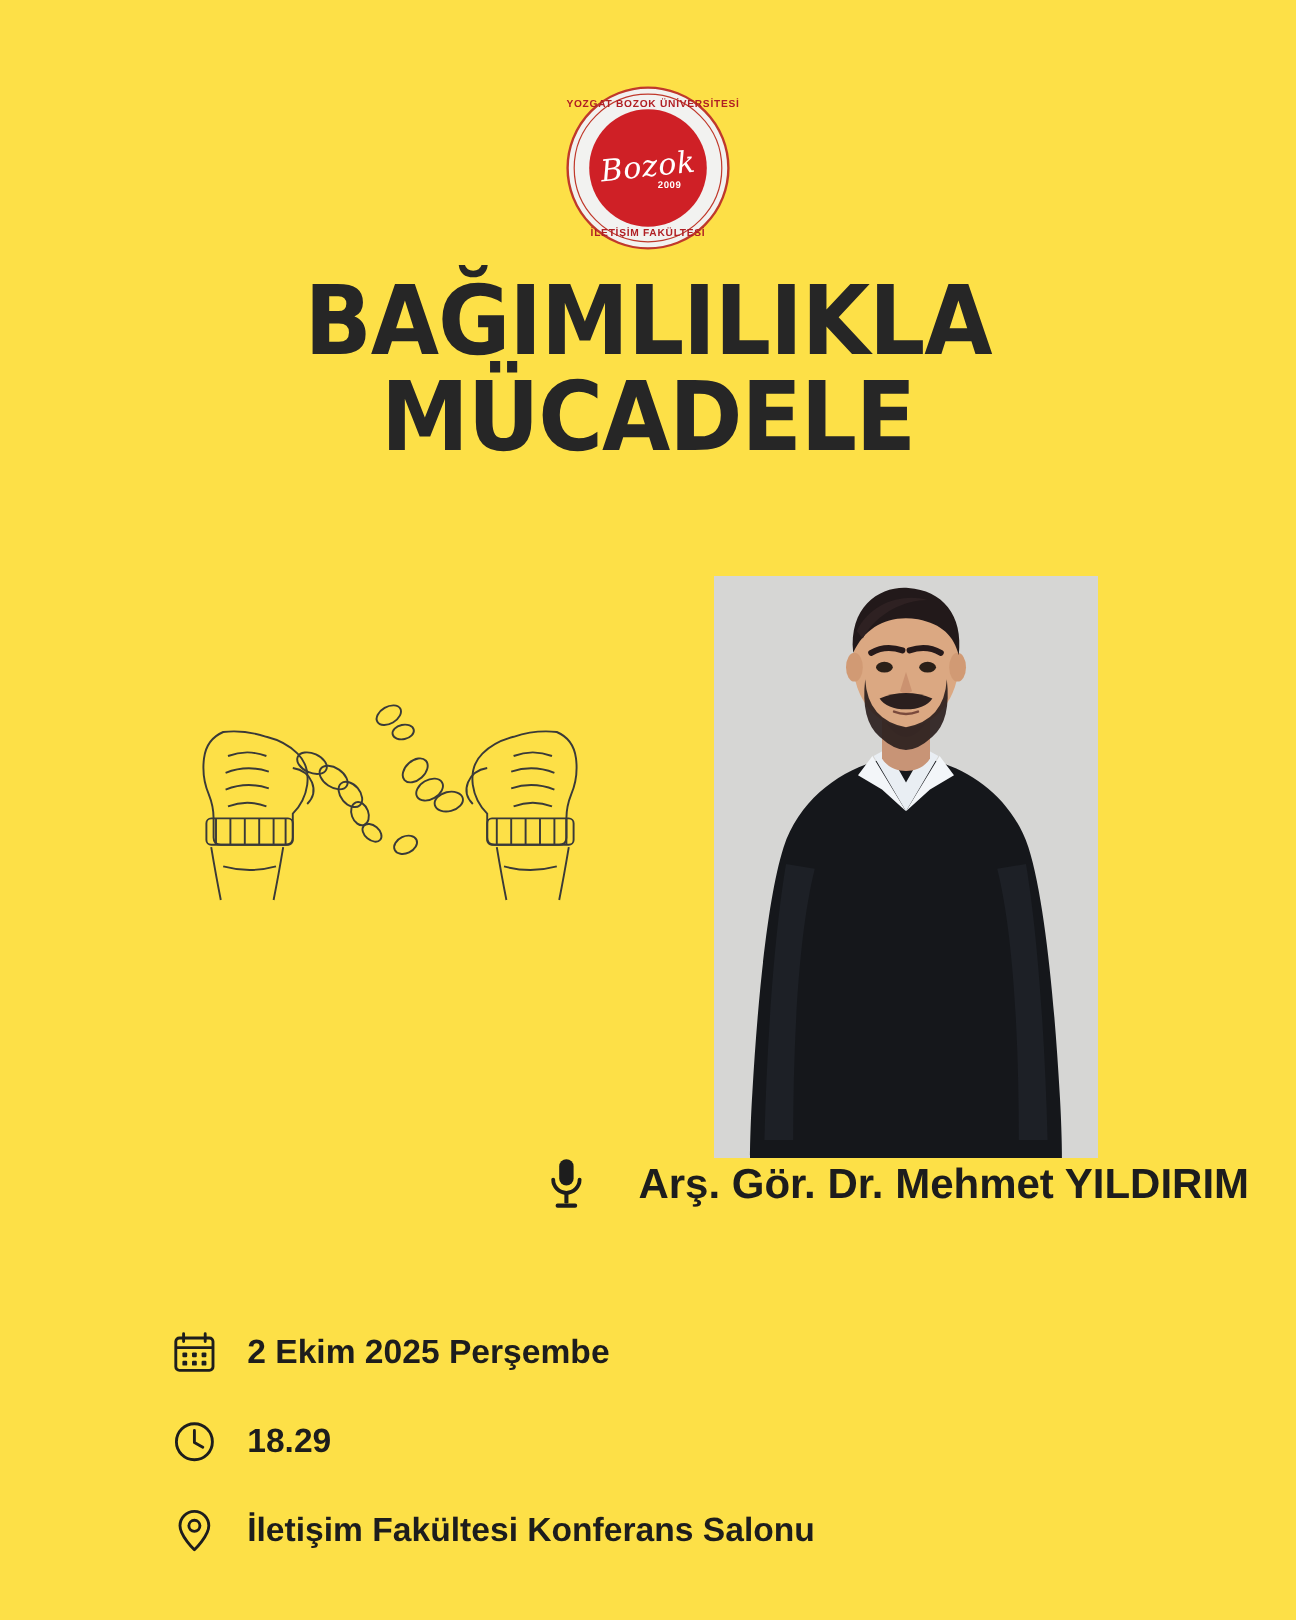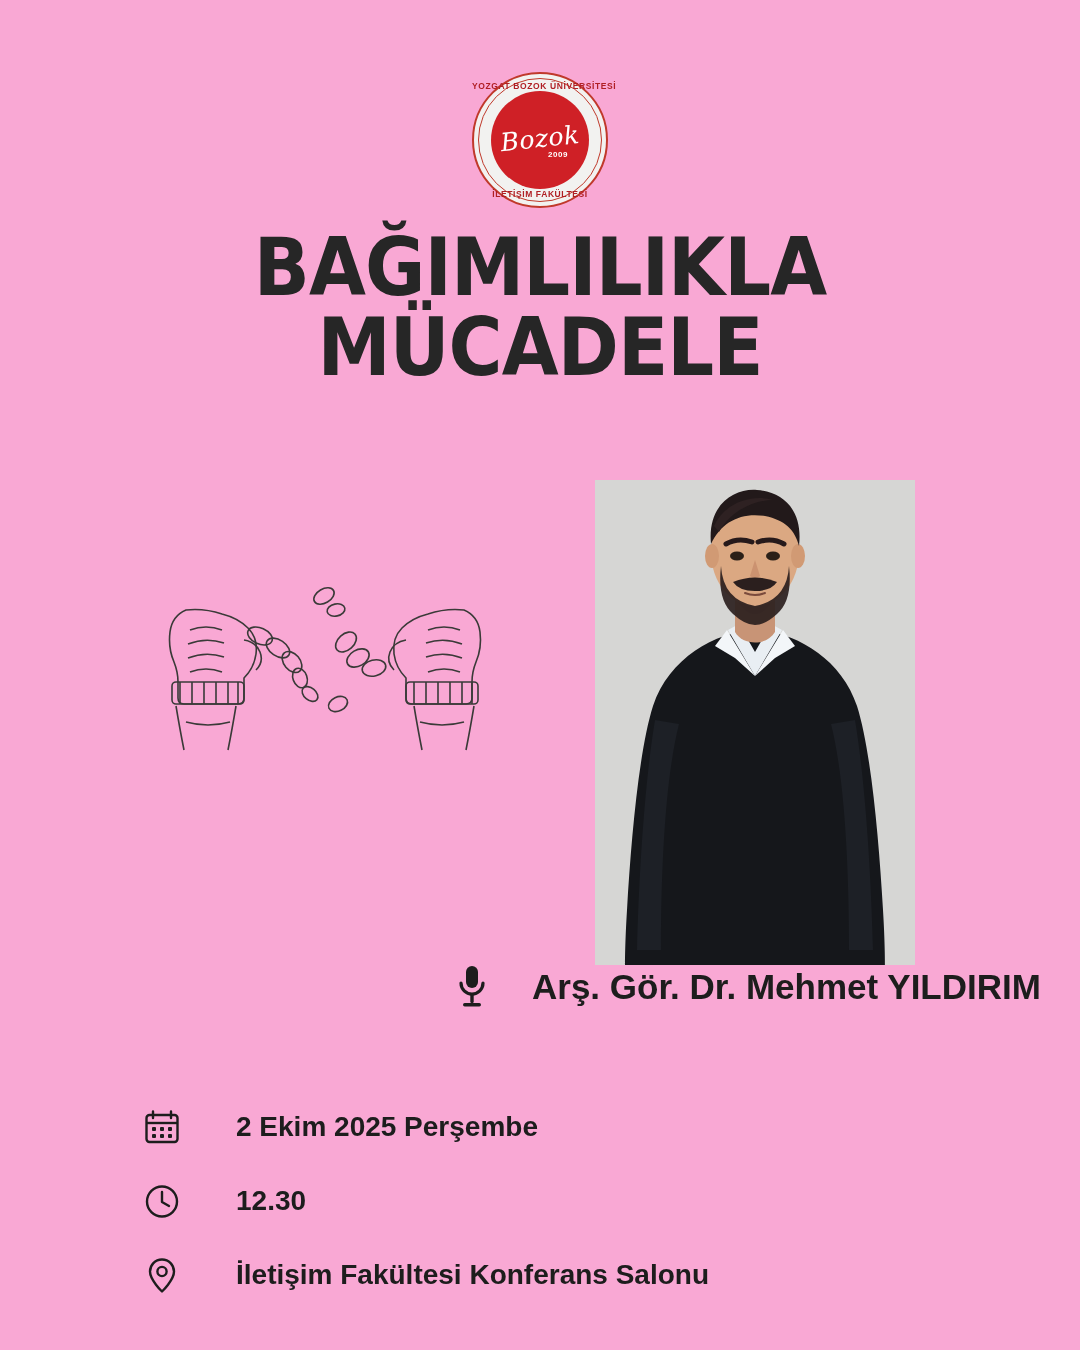--- a/index.html
+++ b/index.html
@@ -11,21 +11,21 @@
     height: 1350px;
     background: #d6d6d4;
     font-family: "Liberation Sans", sans-serif;
     overflow: hidden;
     position: relative;
   }
 
   .poster {
     position: absolute;
     inset: 0;
-    background: #f9a8d4;
+    background: #fde047;
   }
 
   
   .logo-wrap {
     position: absolute;
     top: 72px;
     left: 50%;
     transform: translateX(-50%);
     width: 136px;
     height: 136px;
@@ -169,21 +169,20 @@
     display: flex;
     align-items: center;
     gap: 22px;
   }
   .detail-text {
     font-family: "Liberation Sans", sans-serif;
     font-weight: bold;
     font-size: 28px;
     color: #1d1d1d;
     white-space: nowrap;
-    margin-left: 30px;
   }
   .icon-box {
     width: 44px;
     height: 44px;
     display: flex;
     align-items: center;
     justify-content: center;
     flex: 0 0 44px;
   }
 </style>
@@ -328,21 +327,21 @@
       <span class="detail-text">2 Ekim 2025 Perşembe</span>
     </div>
 
     <div class="detail-row">
       <span class="icon-box">
         <svg width="40" height="40" viewBox="0 0 40 40" fill="none" stroke="#1d1d1d" stroke-width="2.4">
           <circle cx="20" cy="20.5" r="15"></circle>
           <path d="M20 11 L20 21 L27 25" stroke-linecap="round" stroke-linejoin="round"></path>
         </svg>
       </span>
-      <span class="detail-text">12.30</span>
+      <span class="detail-text">18.29</span>
     </div>
 
     <div class="detail-row">
       <span class="icon-box">
         <svg width="40" height="40" viewBox="0 0 40 40" fill="none" stroke="#1d1d1d" stroke-width="2.4">
           <path d="M20 4.5 C 13 4.5, 8 10, 8 16.5 C 8 25, 20 36.5, 20 36.5 C 20 36.5, 32 25, 32 16.5 C 32 10, 27 4.5, 20 4.5 Z" stroke-linejoin="round"></path>
           <circle cx="20" cy="16.5" r="4.6"></circle>
         </svg>
       </span>
       <span class="detail-text">İletişim Fakültesi Konferans Salonu</span>

